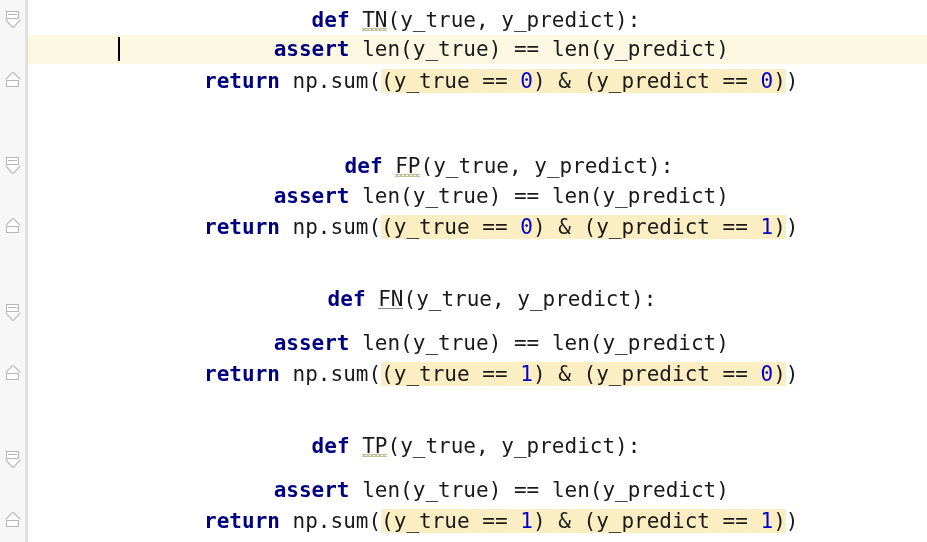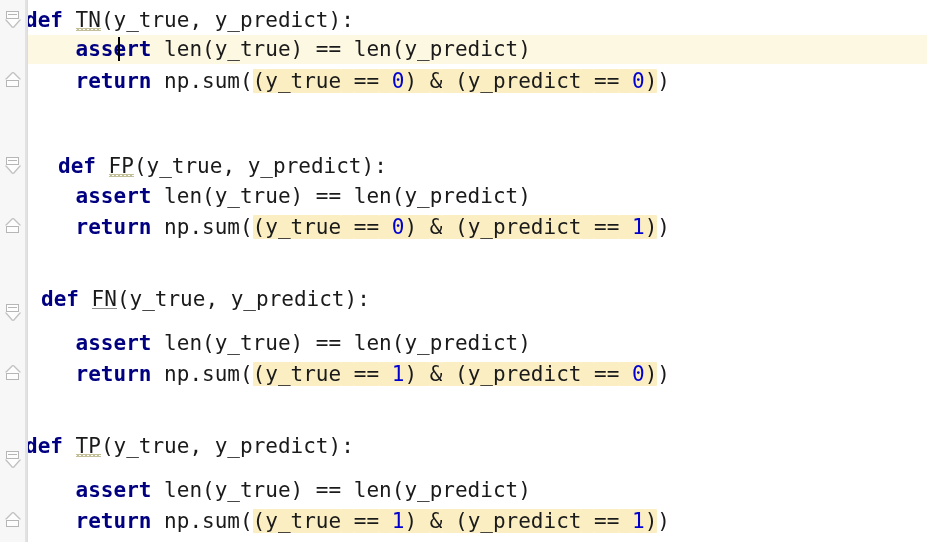--- a/index.html
+++ b/index.html
@@ -12,20 +12,21 @@
     height: 542px;
     overflow: hidden;
     font-family: "DejaVu Sans Mono", "Liberation Mono", monospace;
   }
 
   #editor {
     position: relative;
     width: 927px;
     height: 542px;
     background: #ffffff;
+    text-align: center;
   }
 
   
   .gutter {
     position: absolute;
     left: 0;
     top: 0;
     width: 27px;
     height: 542px;
     background: #f7f7f7;

